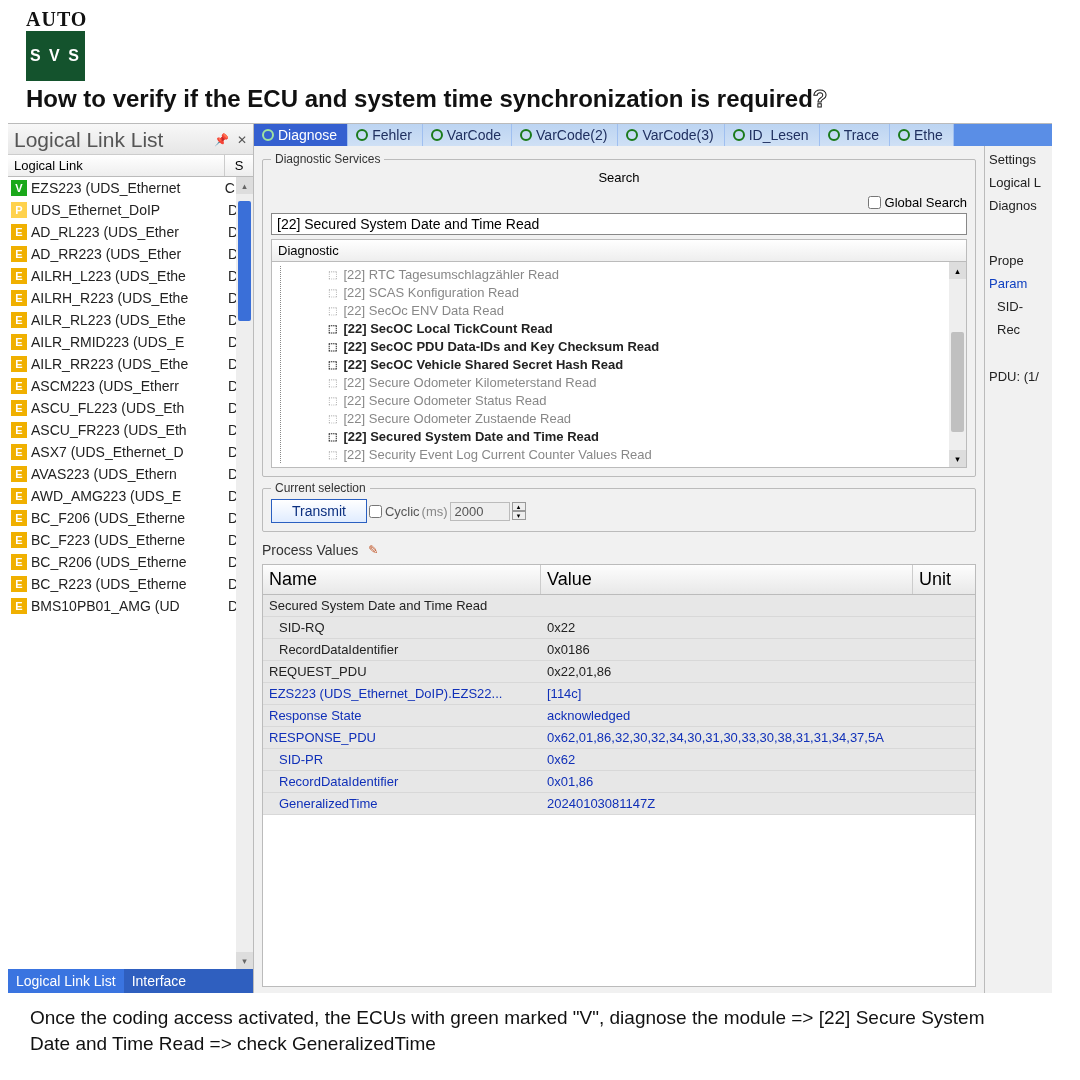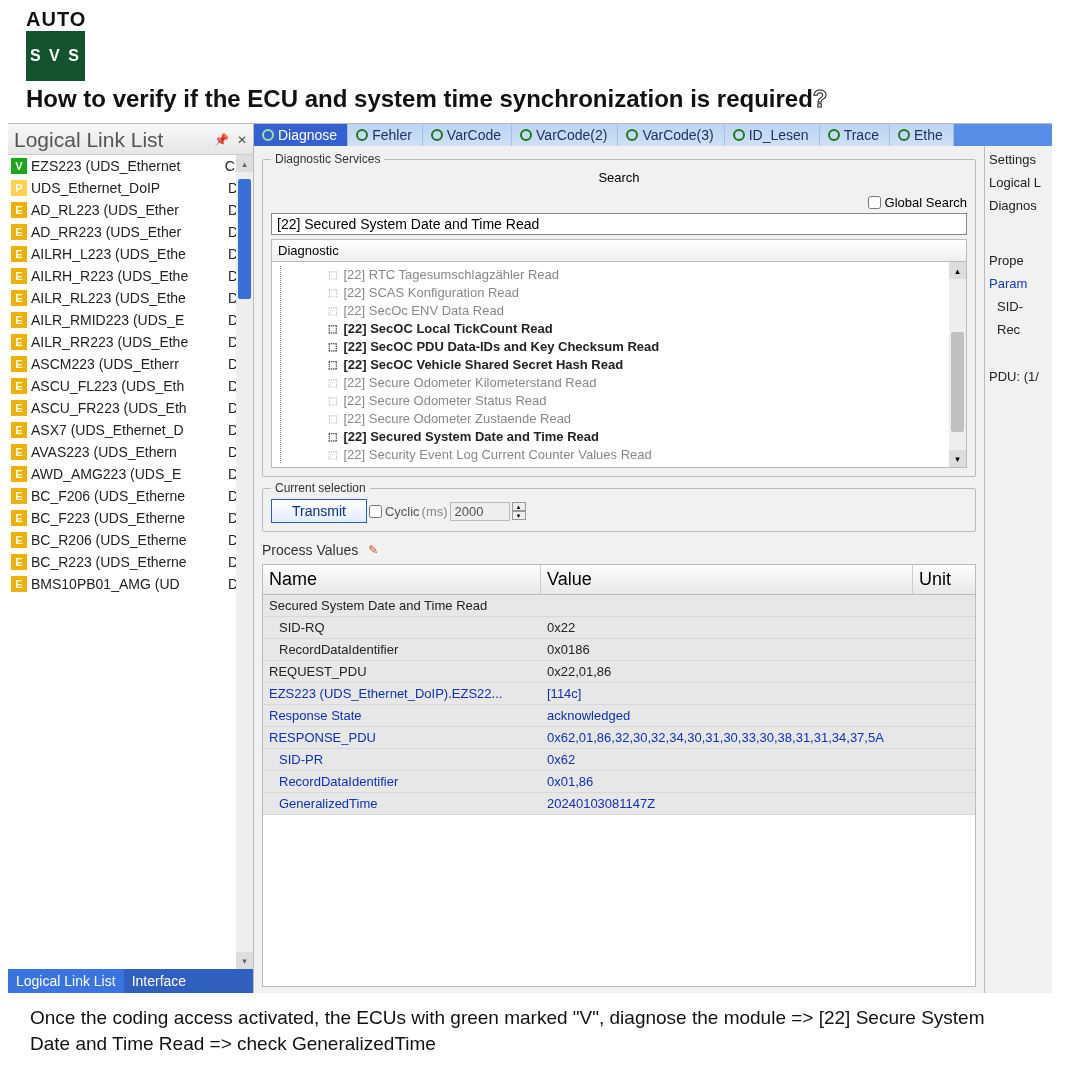--- a/index.html
+++ b/index.html
@@ -1,19 +1,19 @@
 <!DOCTYPE html>
 <html><head>
 <meta charset="utf-8">
 <style>
   * { box-sizing: border-box; margin: 0; padding: 0; }
   body { font-family: "Segoe UI", Tahoma, sans-serif; font-size: 13px; background: #fff; width: 1080px; height: 1080px; position: relative; }
   .wrap { padding: 8px 28px 8px 8px; }
   .logo { margin: 0 0 4px 18px; }
-  .logo .auto { font-weight: 800; font-size: 20px; letter-spacing: 1px; color:#111; }
+  .logo .auto { font-weight: 800; font-size: 20px; letter-spacing: 1px; color:#111;font-family:Liberation Serif, serif; }
   .logo .svs { background:#14532d; color:#fff; font-weight:700; font-size:16px; padding:16px 4px; letter-spacing:2px; display:inline-block; }
   h1 { font-size: 24px; font-weight: 800; margin: 4px 0 10px 18px; color:#111; }
   h1 .q { -webkit-text-fill-color: transparent; -webkit-text-stroke: 1px #111; font-weight:900; }
 
   .app { position: relative; display: flex; height: 870px; border-top:1px solid #bbb; }
   .left { width: 246px; background: linear-gradient(#fdfdfd,#f2f2f2); border-right:1px solid #bbb; display:flex; flex-direction:column; }
   .left-title { font-size: 21px; color:#555; padding:4px 6px 2px 6px; display:flex; align-items:center; justify-content:space-between; border-bottom:1px solid #ccc; background:linear-gradient(#f8f8f8,#e6e6e6); }
   .pin-close { font-size:12px; color:#555; display:flex; gap:8px; }
   .header-row { display:flex; background:linear-gradient(#fff,#eee); border-bottom:1px solid #bbb; }
   .header-row .c1 { flex:1; padding:3px 6px; border-right:1px solid #ccc; }
@@ -131,20 +131,24 @@
     </svg>
 
     <div class="left">
       <div class="left-title">
         <span>Logical Link List</span>
         <span class="pin-close">
           <span>📌</span>
           <span>✕</span>
         </span>
       </div>
+      <div class="header-row">
+        <div class="c1">Logical Link</div>
+        <div class="c2">S</div>
+      </div>
       <div class="tree" id="tree">
         <div class="tree-row">
             <span class="ic ic-v">V</span>
             <span class="txt">EZS223 (UDS_Ethernet</span>
             <span class="s">C</span>
             <span style="font-size:10px;color:#666;">ˆ</span>
           </div>
           <div class="tree-row">
             <span class="ic ic-p">P</span>
             <span class="txt">UDS_Ethernet_DoIP</span>

